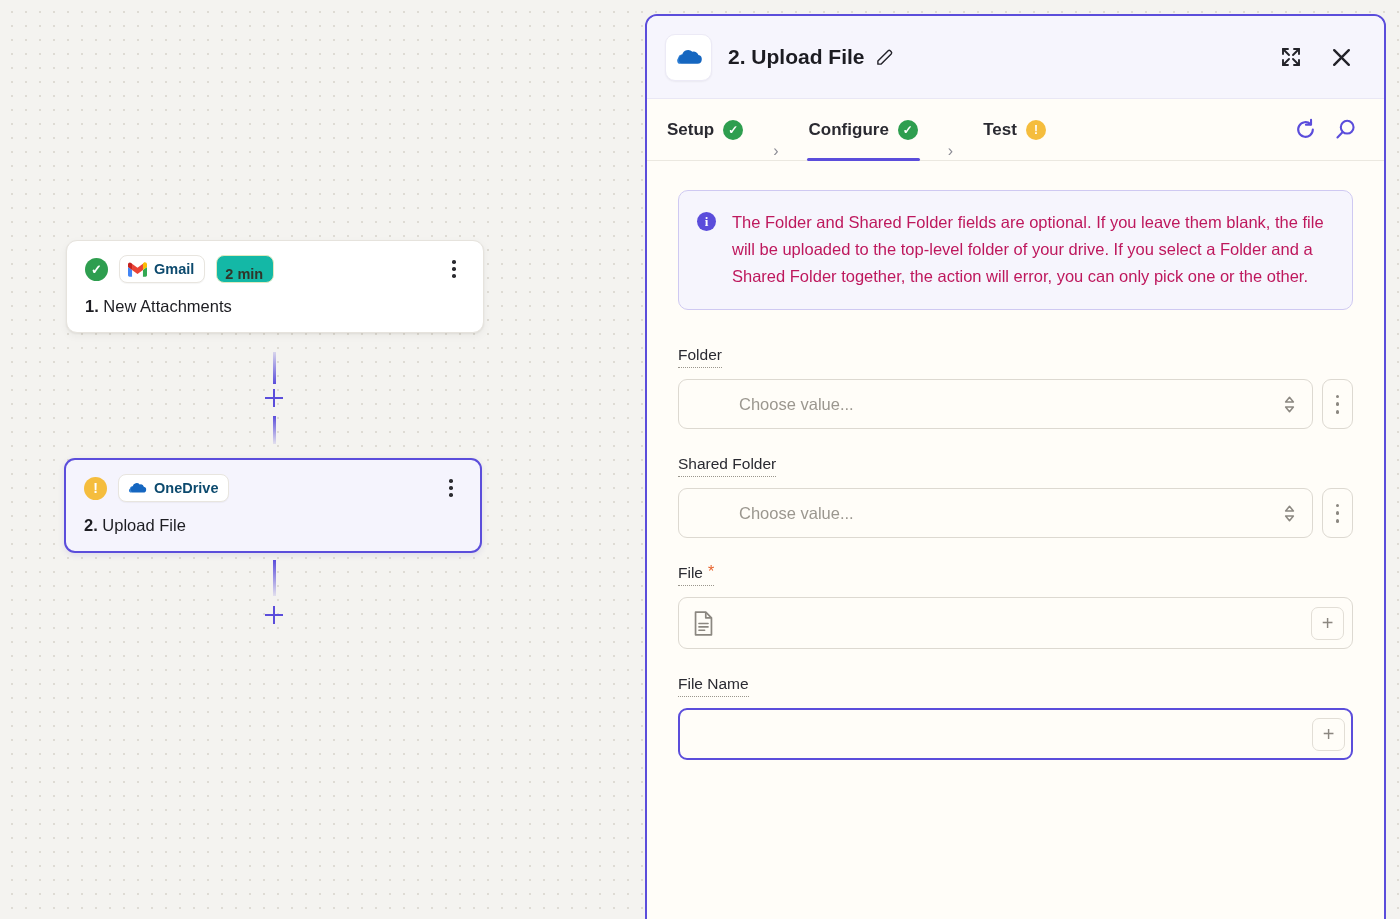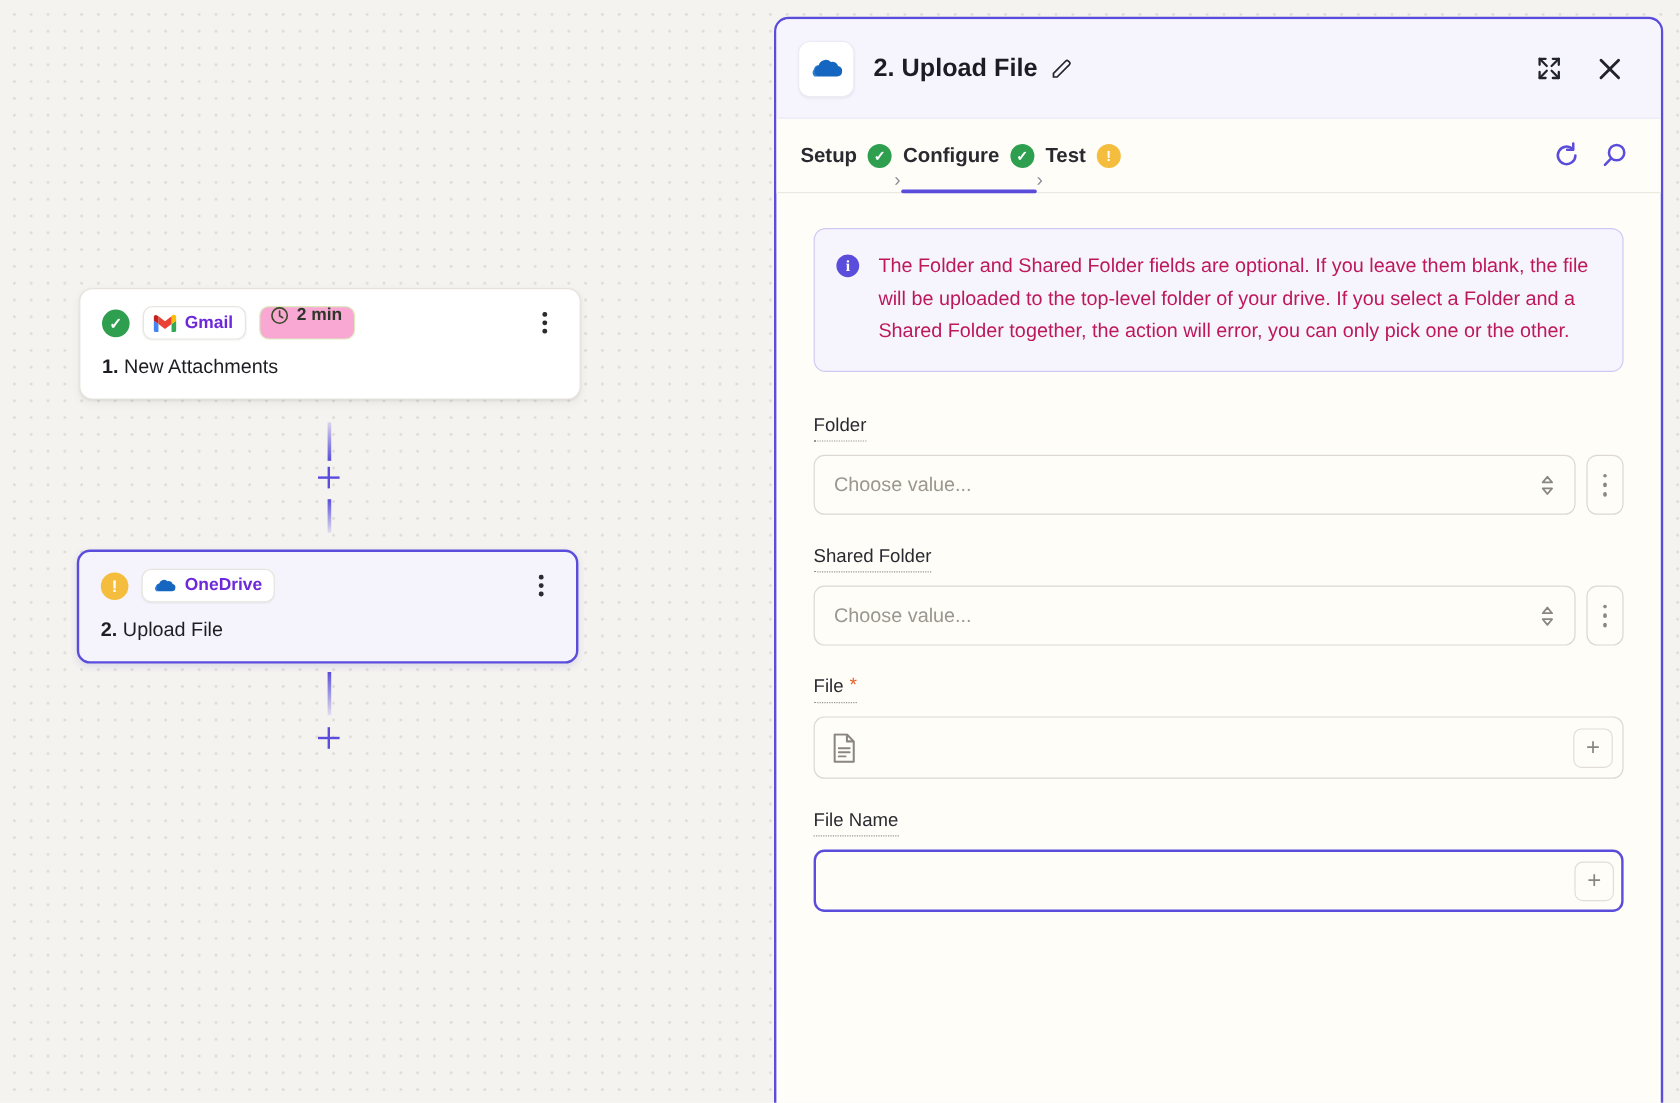--- a/index.html
+++ b/index.html
@@ -50,32 +50,32 @@
   .status-dot .glyph { color: #fff; font-size: 14px; font-weight: bold; line-height: 1; }
   .status-dot.ok .glyph { font-size: 13px; }
 
   .app-badge {
     display: inline-flex; align-items: center; gap: 7px;
     background: #fff;
     border: 1px solid #e8e5df;
     border-radius: 8px;
     padding: 4px 10px 4px 8px;
     height: 28px;
-    font-size: 14.5px; font-weight: 700; color: #6d28d9;
+    font-size: 14.5px; font-weight: 700; color: #0c4a6e;
     box-shadow: 0 1px 1px rgba(0,0,0,.04);
   }
 
   .time-pill {
     display: inline-flex; align-items: center; gap: 6px;
-    background: #f9a8d4;
+    background: #14b8a6;
     border: 1px solid #dfe9bf;
     border-radius: 8px;
     padding: 4px 10px 17px 8px;
     height: 28px;
-    font-size: 14.5px; font-weight: 600; color: #30352a;
+    font-size: 14.5px; font-weight: 600; color: #30352a; flex-direction: column;
   }
 
   .kebab {
     position: absolute; right: 0; top: 1px;
     width: 22px; height: 24px;
     display: flex; flex-direction: column; align-items: center; justify-content: center; gap: 3.2px;
   }
   .kebab i { width: 3.6px; height: 3.6px; border-radius: 50%; background: #2b2b30; display: block; }
 
   .node-title {
@@ -139,21 +139,21 @@
     color: #2b2b33;
   }
 
   .tabs-bar {
     height: 62px; flex: none;
     border-bottom: 1px solid #ebe8e0;
     display: flex; align-items: center;
     padding: 0 26px 0 18px;
     background: #fffdf8;
   }
-  .tabs { display: flex; align-items: flex-end; gap: 0; flex: 1; height: 100%; }
+  .tabs { display: flex; align-items: flex-end; gap: 28px; flex: 1; height: 100%; }
   .tab {
     display: flex; align-items: center; gap: 9px;
     font-size: 17px; font-weight: 700; color: #2a2a31;
     height: 100%; padding: 0 2px;
     position: relative;
   }
   .tab.active:after {
     content: ""; position: absolute; left: 0; right: 0; bottom: -1px;
     height: 3px; background: #5b4ddb; border-radius: 2px;
   }
@@ -202,21 +202,21 @@
 
   .select-box {
     flex: 1; height: 50px;
     background: #fffdf8;
     border: 1px solid #ddd9d1;
     border-radius: 9px;
     display: flex; align-items: center;
     padding: 0 16px;
     font-size: 16.5px; color: #9b978f;
   }
-  .select-box .ph { flex: 1; }
+  .select-box .ph { flex: 1; margin-left: 44px; }
   .updown { color: #8b8780; display: flex; flex-direction: column; align-items: center; line-height: .62; font-size: 13px; }
 
   .dots-btn {
     width: 31px; flex: none;
     background: #fffdf8;
     border: 1px solid #ddd9d1;
     border-radius: 9px;
     display: flex; flex-direction: column; align-items: center; justify-content: center; gap: 4px;
   }
   .dots-btn i { width: 3.6px; height: 3.6px; border-radius: 50%; background: #8b8780; display: block; }

